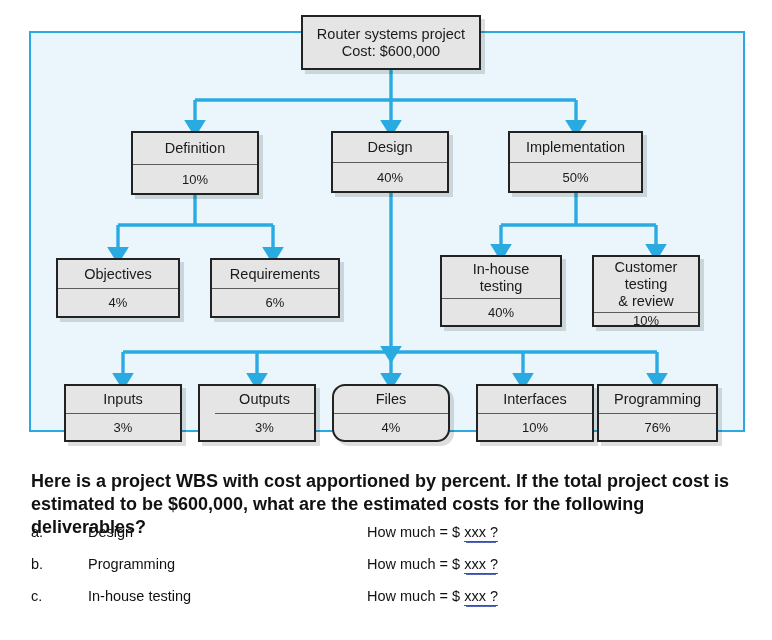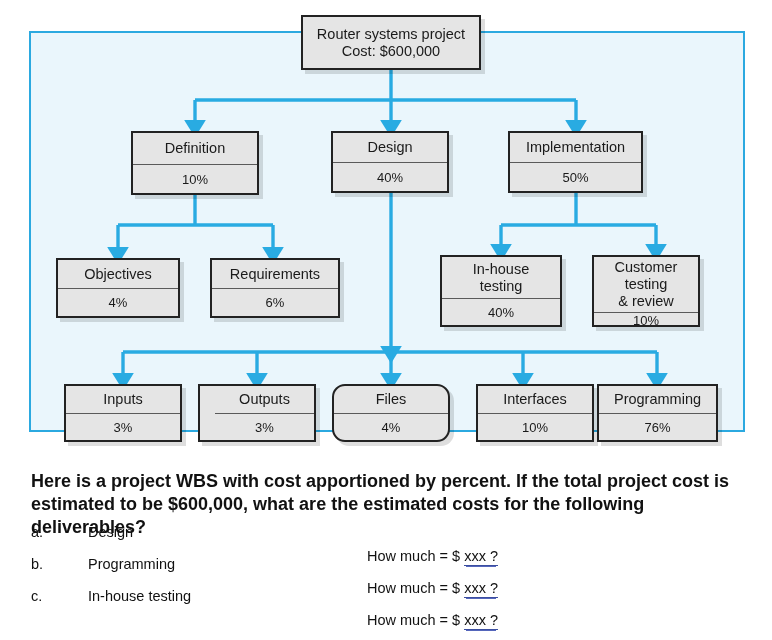--- a/index.html
+++ b/index.html
@@ -151,21 +151,20 @@
   .answer-label {
     position: absolute;
     left: 57px;
     top: 0;
   }
   .answer-prompt {
     position: absolute;
     left: 336px;
     top: 0;
     white-space: pre;
-    margin-top: 24px;
   }
   .answer-blank {
     border-bottom: 1px solid #3b4ea0;
     box-shadow: 0 3px 0 -2px #5566bb;
     padding-bottom: 1px;
   }
 </style>
 </head>
 <body>
 

